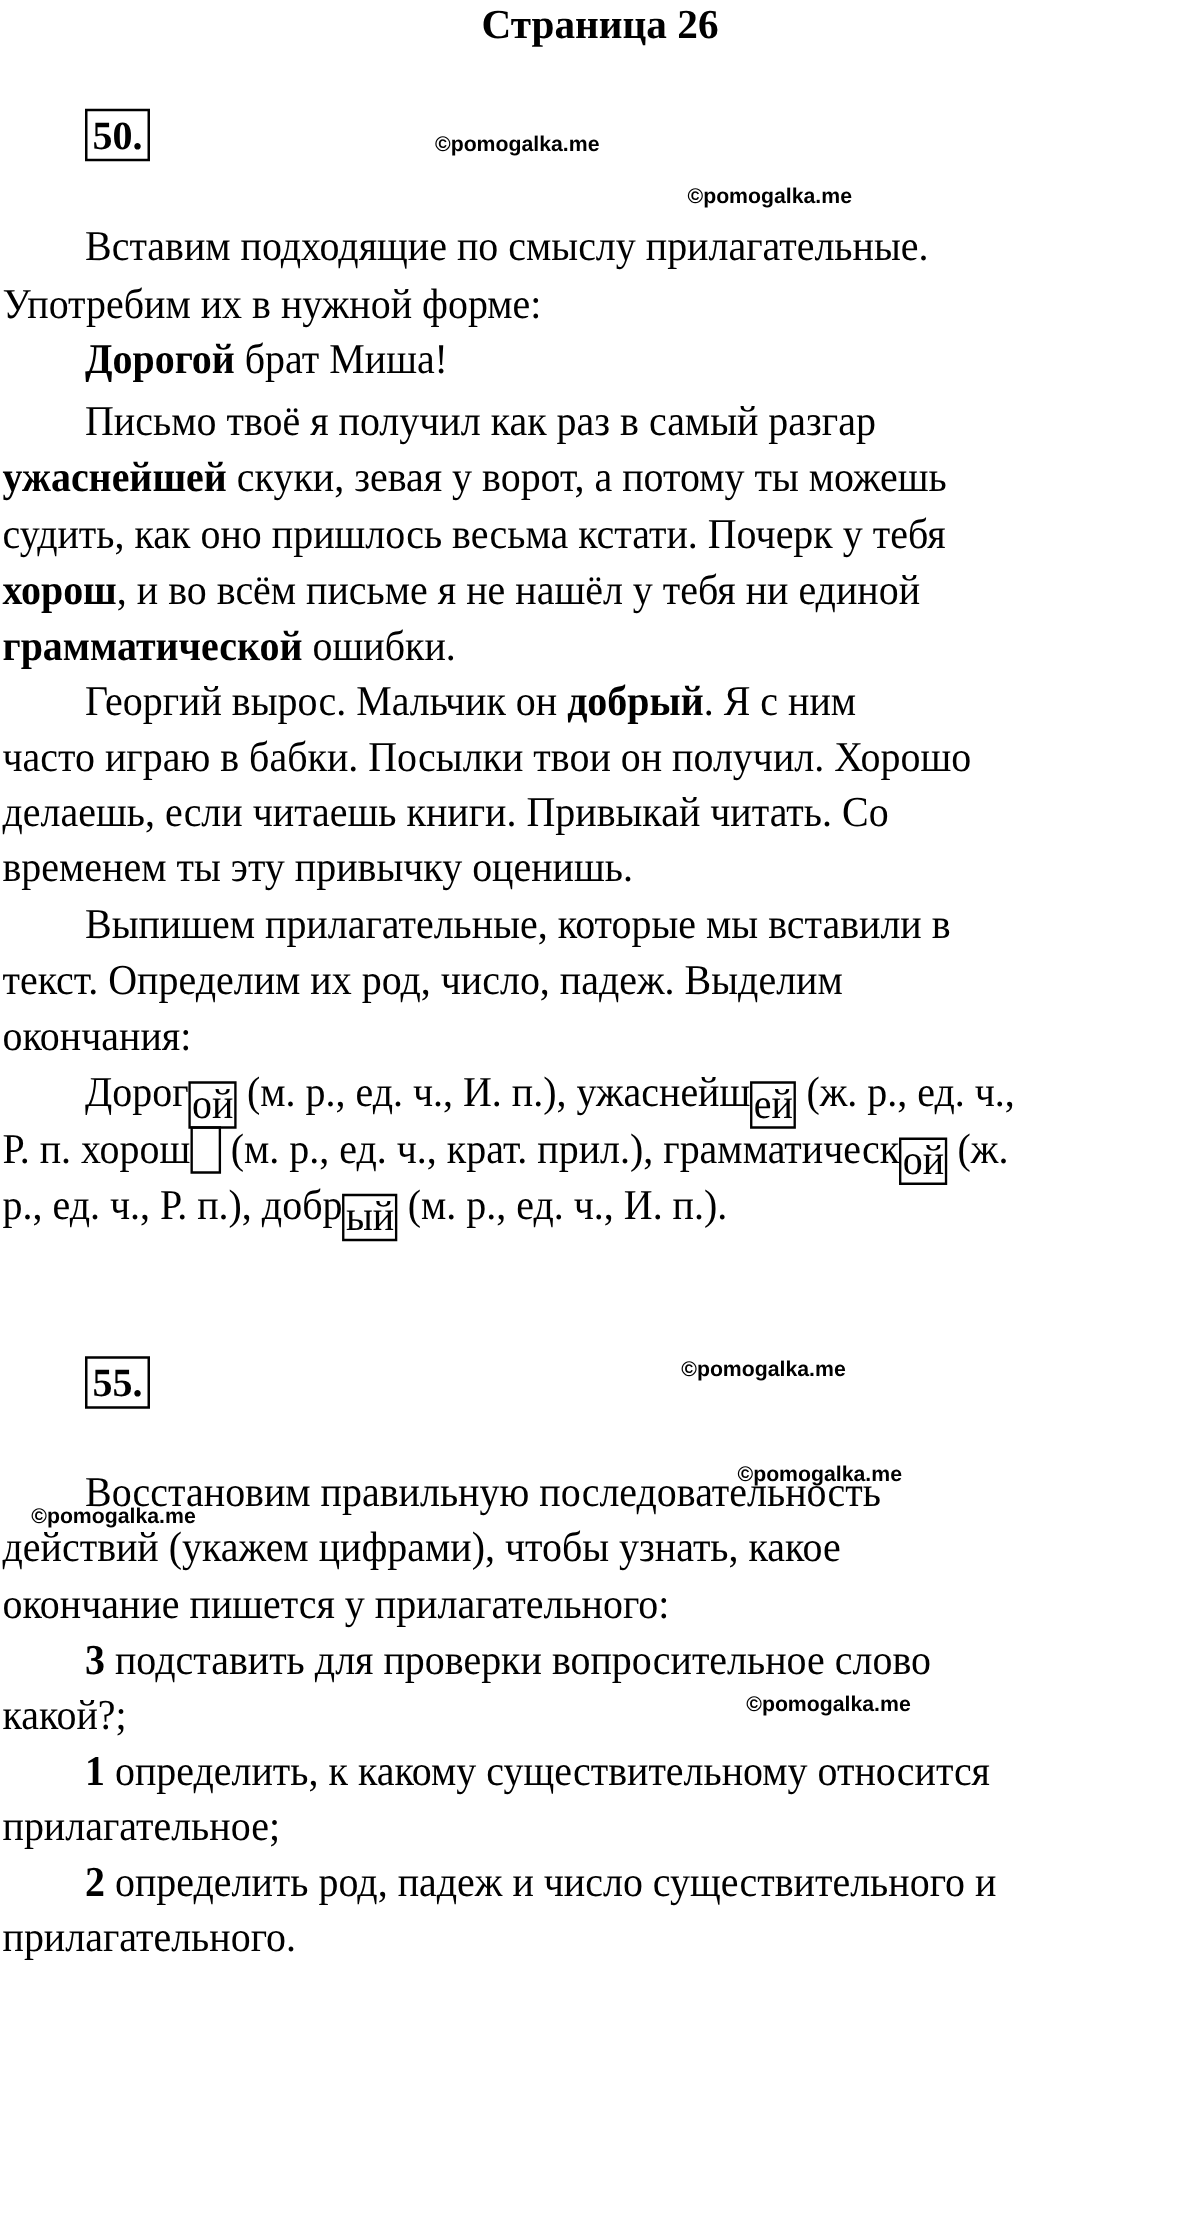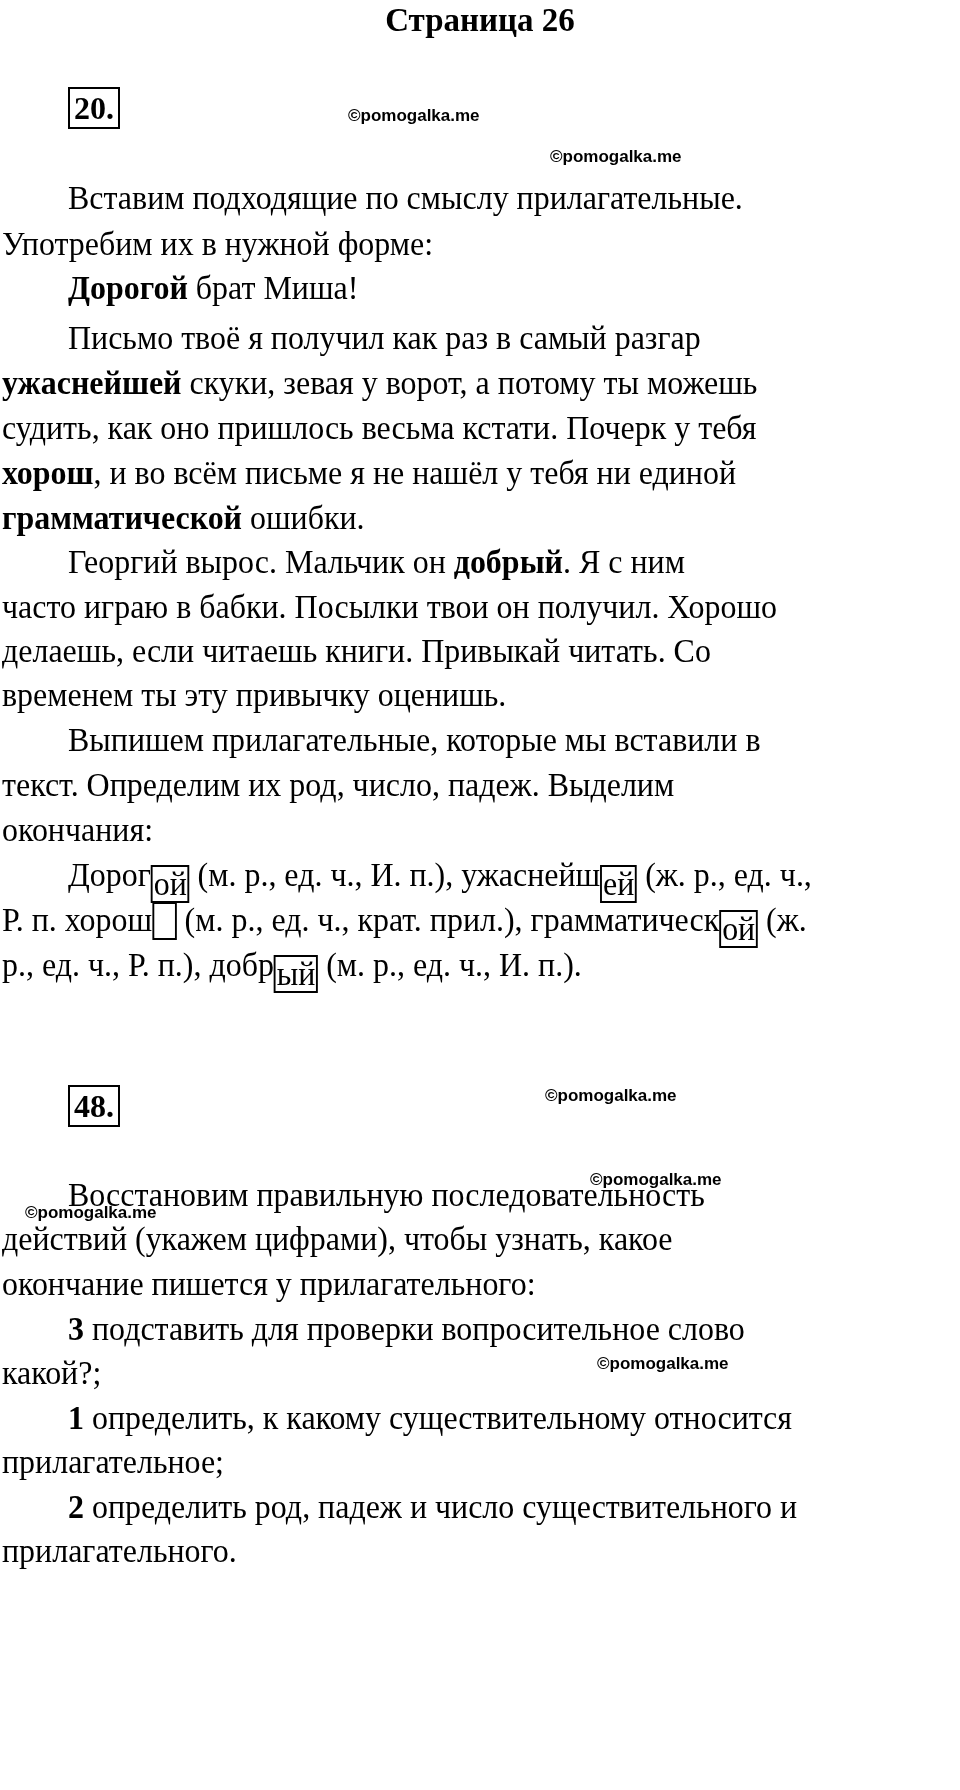--- a/index.html
+++ b/index.html
@@ -56,21 +56,21 @@
     }
     .endbox.empty { width: 26px; }
   </style>
 </head>
 <body>
 
 <div class="page">
 
   <div class="title">Страница 26</div>
 
-  <div class="num-box" style="left:68px; top:87px;">20.</div>
+  <div class="num-box" style="left:68px; top:87px;">50.</div>
   <div class="wm" style="left:348px; top:106px;">©pomogalka.me</div>
   <div class="wm" style="left:550px; top:147px;">©pomogalka.me</div>
 
   <div class="line" style="left:68px; top:178px;">Вставим подходящие по смыслу прилагательные.</div>
   <div class="line" style="left:2px; top:224px;">Употребим их в нужной форме:</div>
 
   <div class="line" style="left:68px; top:268px;"><b>Дорогой</b><span> брат Миша!</span></div>
 
   <div class="line" style="left:68px; top:318px;">Письмо твоё я получил как раз в самый разгар</div>
   <div class="line" style="left:2px; top:363px;"><b>ужаснейшей</b><span> скуки, зевая у ворот, а потому ты можешь</span></div>
@@ -86,21 +86,21 @@
   <div class="line" style="left:68px; top:720px;">Выпишем прилагательные, которые мы вставили в</div>
   <div class="line" style="left:2px; top:765px;">текст. Определим их род, число, падеж. Выделим</div>
   <div class="line" style="left:2px; top:810px;">окончания:</div>
 
   <div class="line" style="left:68px; top:855px;"><span>Дорог</span><span class="endbox">ой</span><span> (м. р., ед. ч., И. п.), </span><span>ужаснейш</span><span class="endbox">ей</span><span> (ж. р., ед. ч.,</span></div>
 
   <div class="line" style="left:2px; top:900px;"><span>Р. п. </span><span>хорош</span><span class="endbox empty"></span><span> (м. р., ед. ч., крат. прил.), </span><span>грамматическ</span><span class="endbox">ой</span><span> (ж.</span></div>
 
   <div class="line" style="left:2px; top:945px;"><span>р., ед. ч., Р. п.), </span><span>добр</span><span class="endbox">ый</span><span> (м. р., ед. ч., И. п.).</span></div>
 
-  <div class="num-box" style="left:68px; top:1085px;">48.</div>
+  <div class="num-box" style="left:68px; top:1085px;">55.</div>
   <div class="wm" style="left:545px; top:1086px;">©pomogalka.me</div>
   <div class="wm" style="left:590px; top:1170px;">©pomogalka.me</div>
 
   <div class="line" style="left:68px; top:1175px;">Восстановим правильную последовательность</div>
   <div class="wm" style="left:25px; top:1203px;">©pomogalka.me</div>
   <div class="line" style="left:2px; top:1219px;">действий (укажем цифрами), чтобы узнать, какое</div>
   <div class="line" style="left:2px; top:1264px;">окончание пишется у прилагательного:</div>
 
   <div class="line" style="left:68px; top:1309px;"><b>3</b><span> подставить для проверки вопросительное слово</span></div>
   <div class="line" style="left:2px; top:1353px;">какой?;</div>

